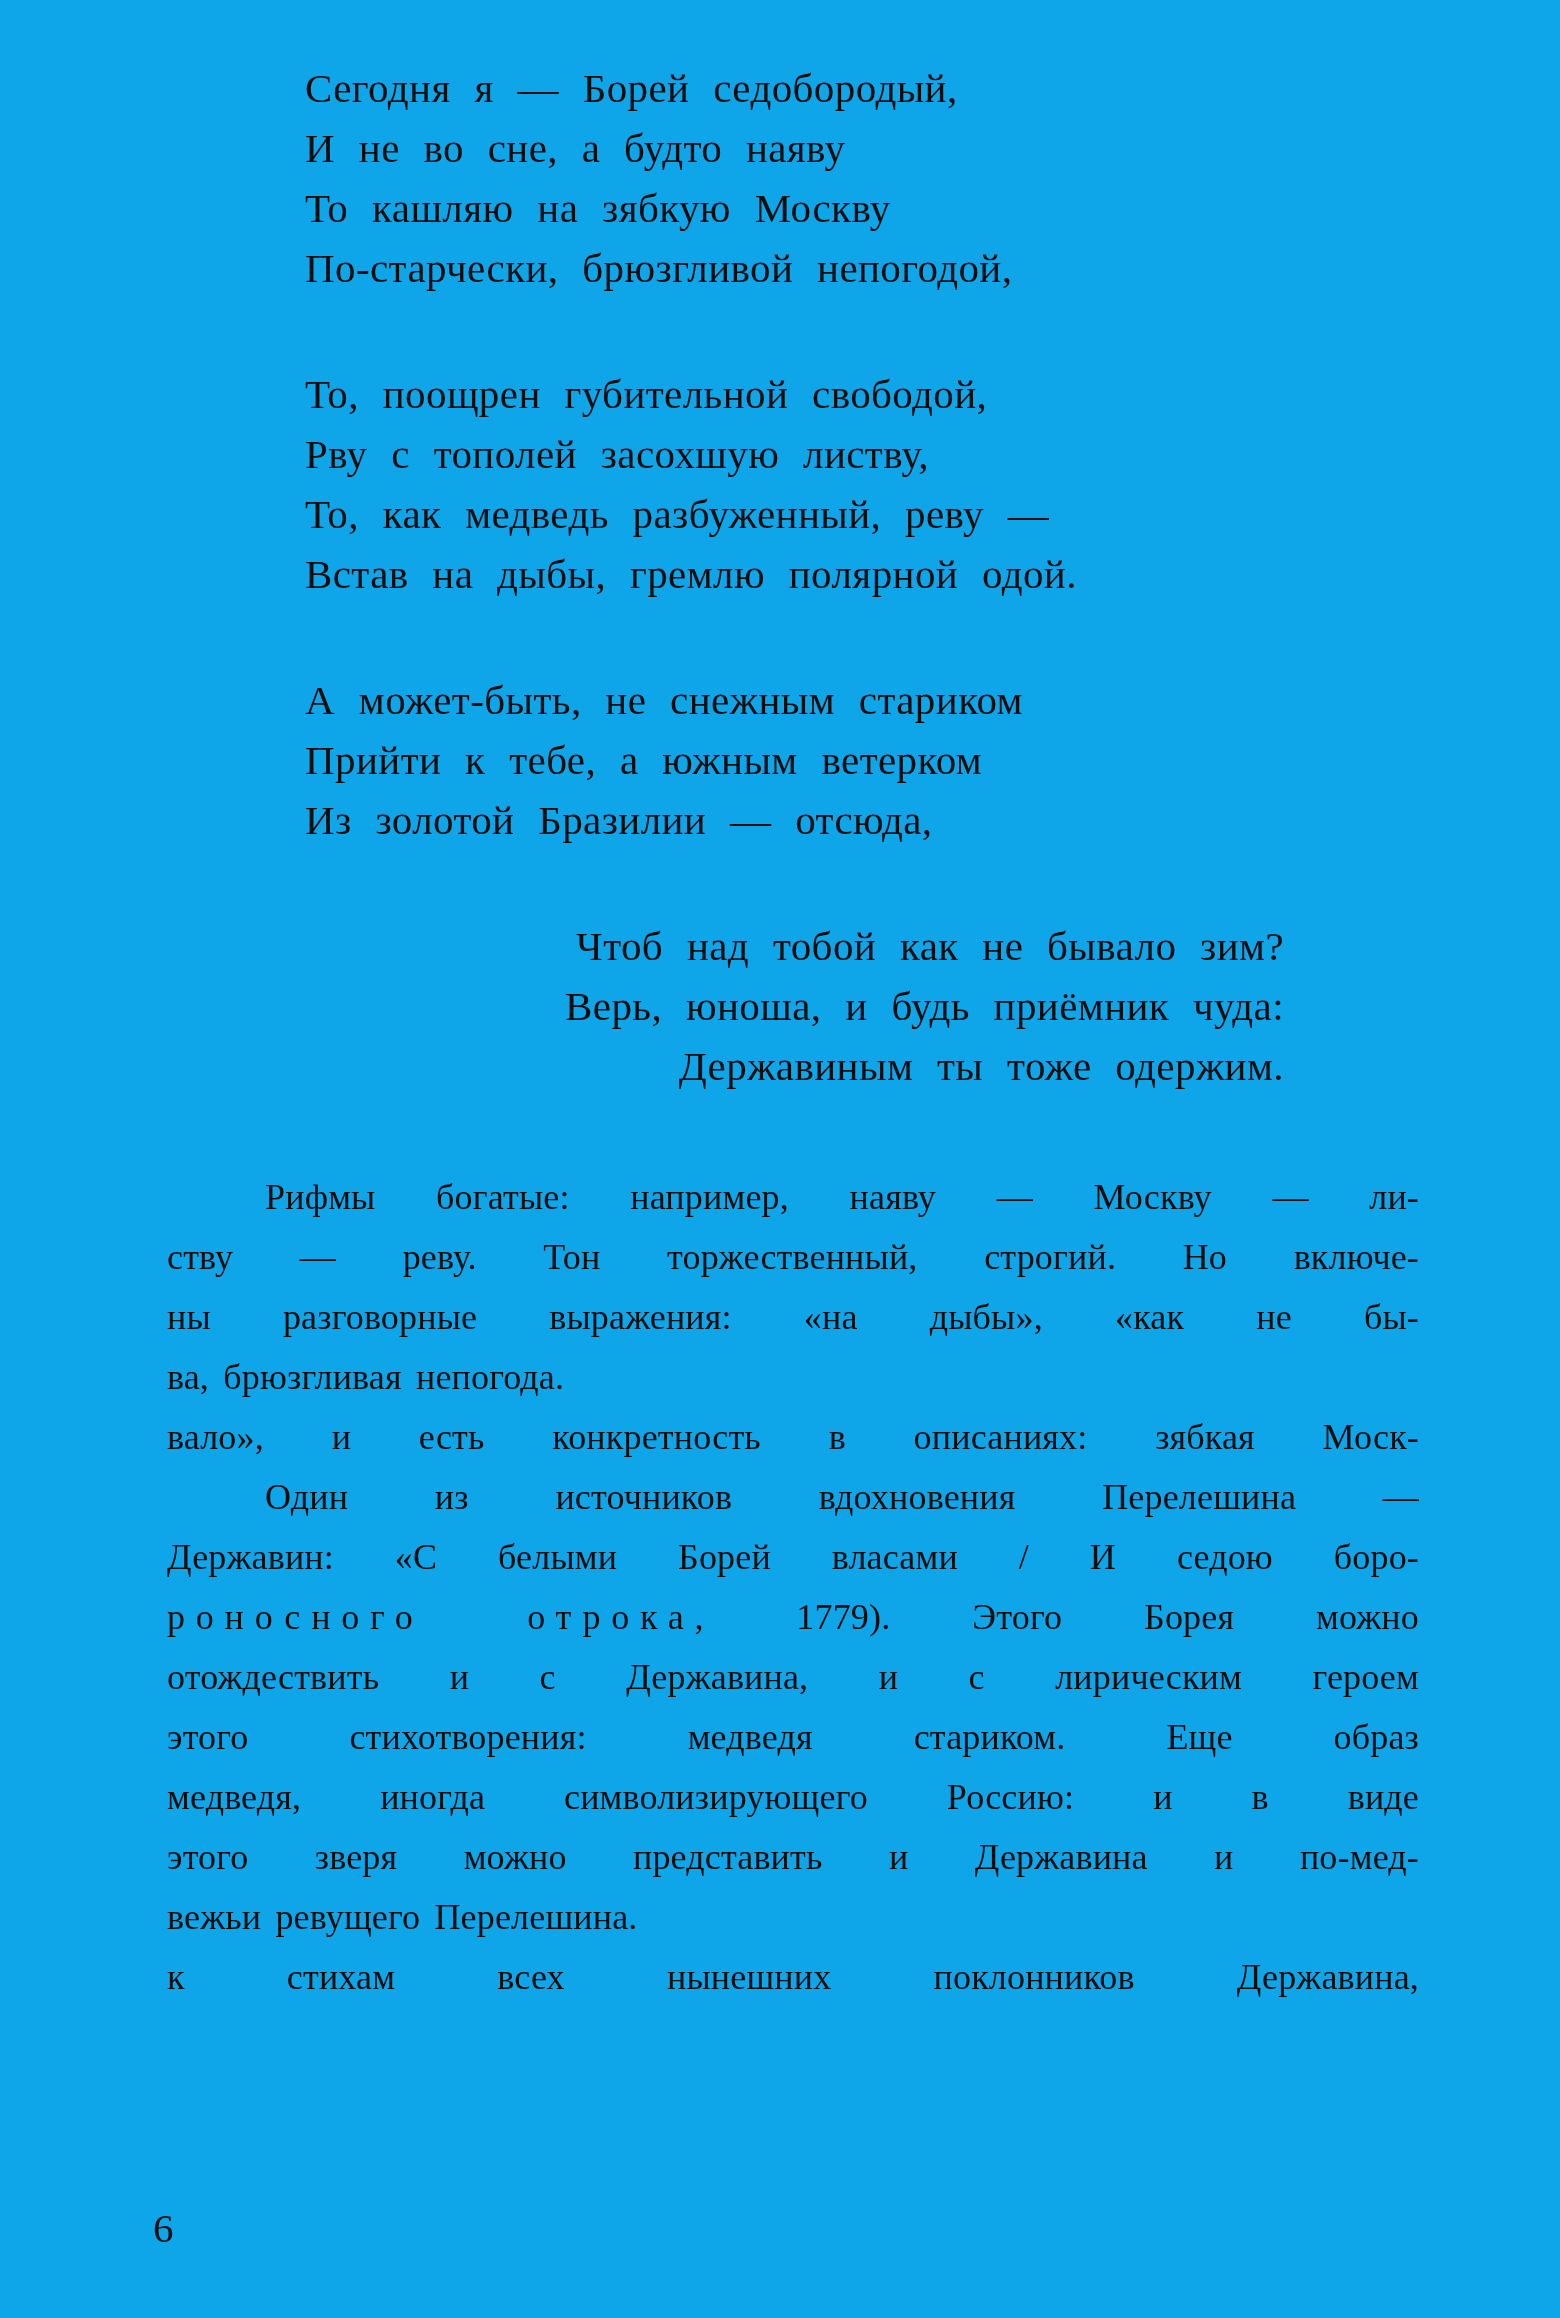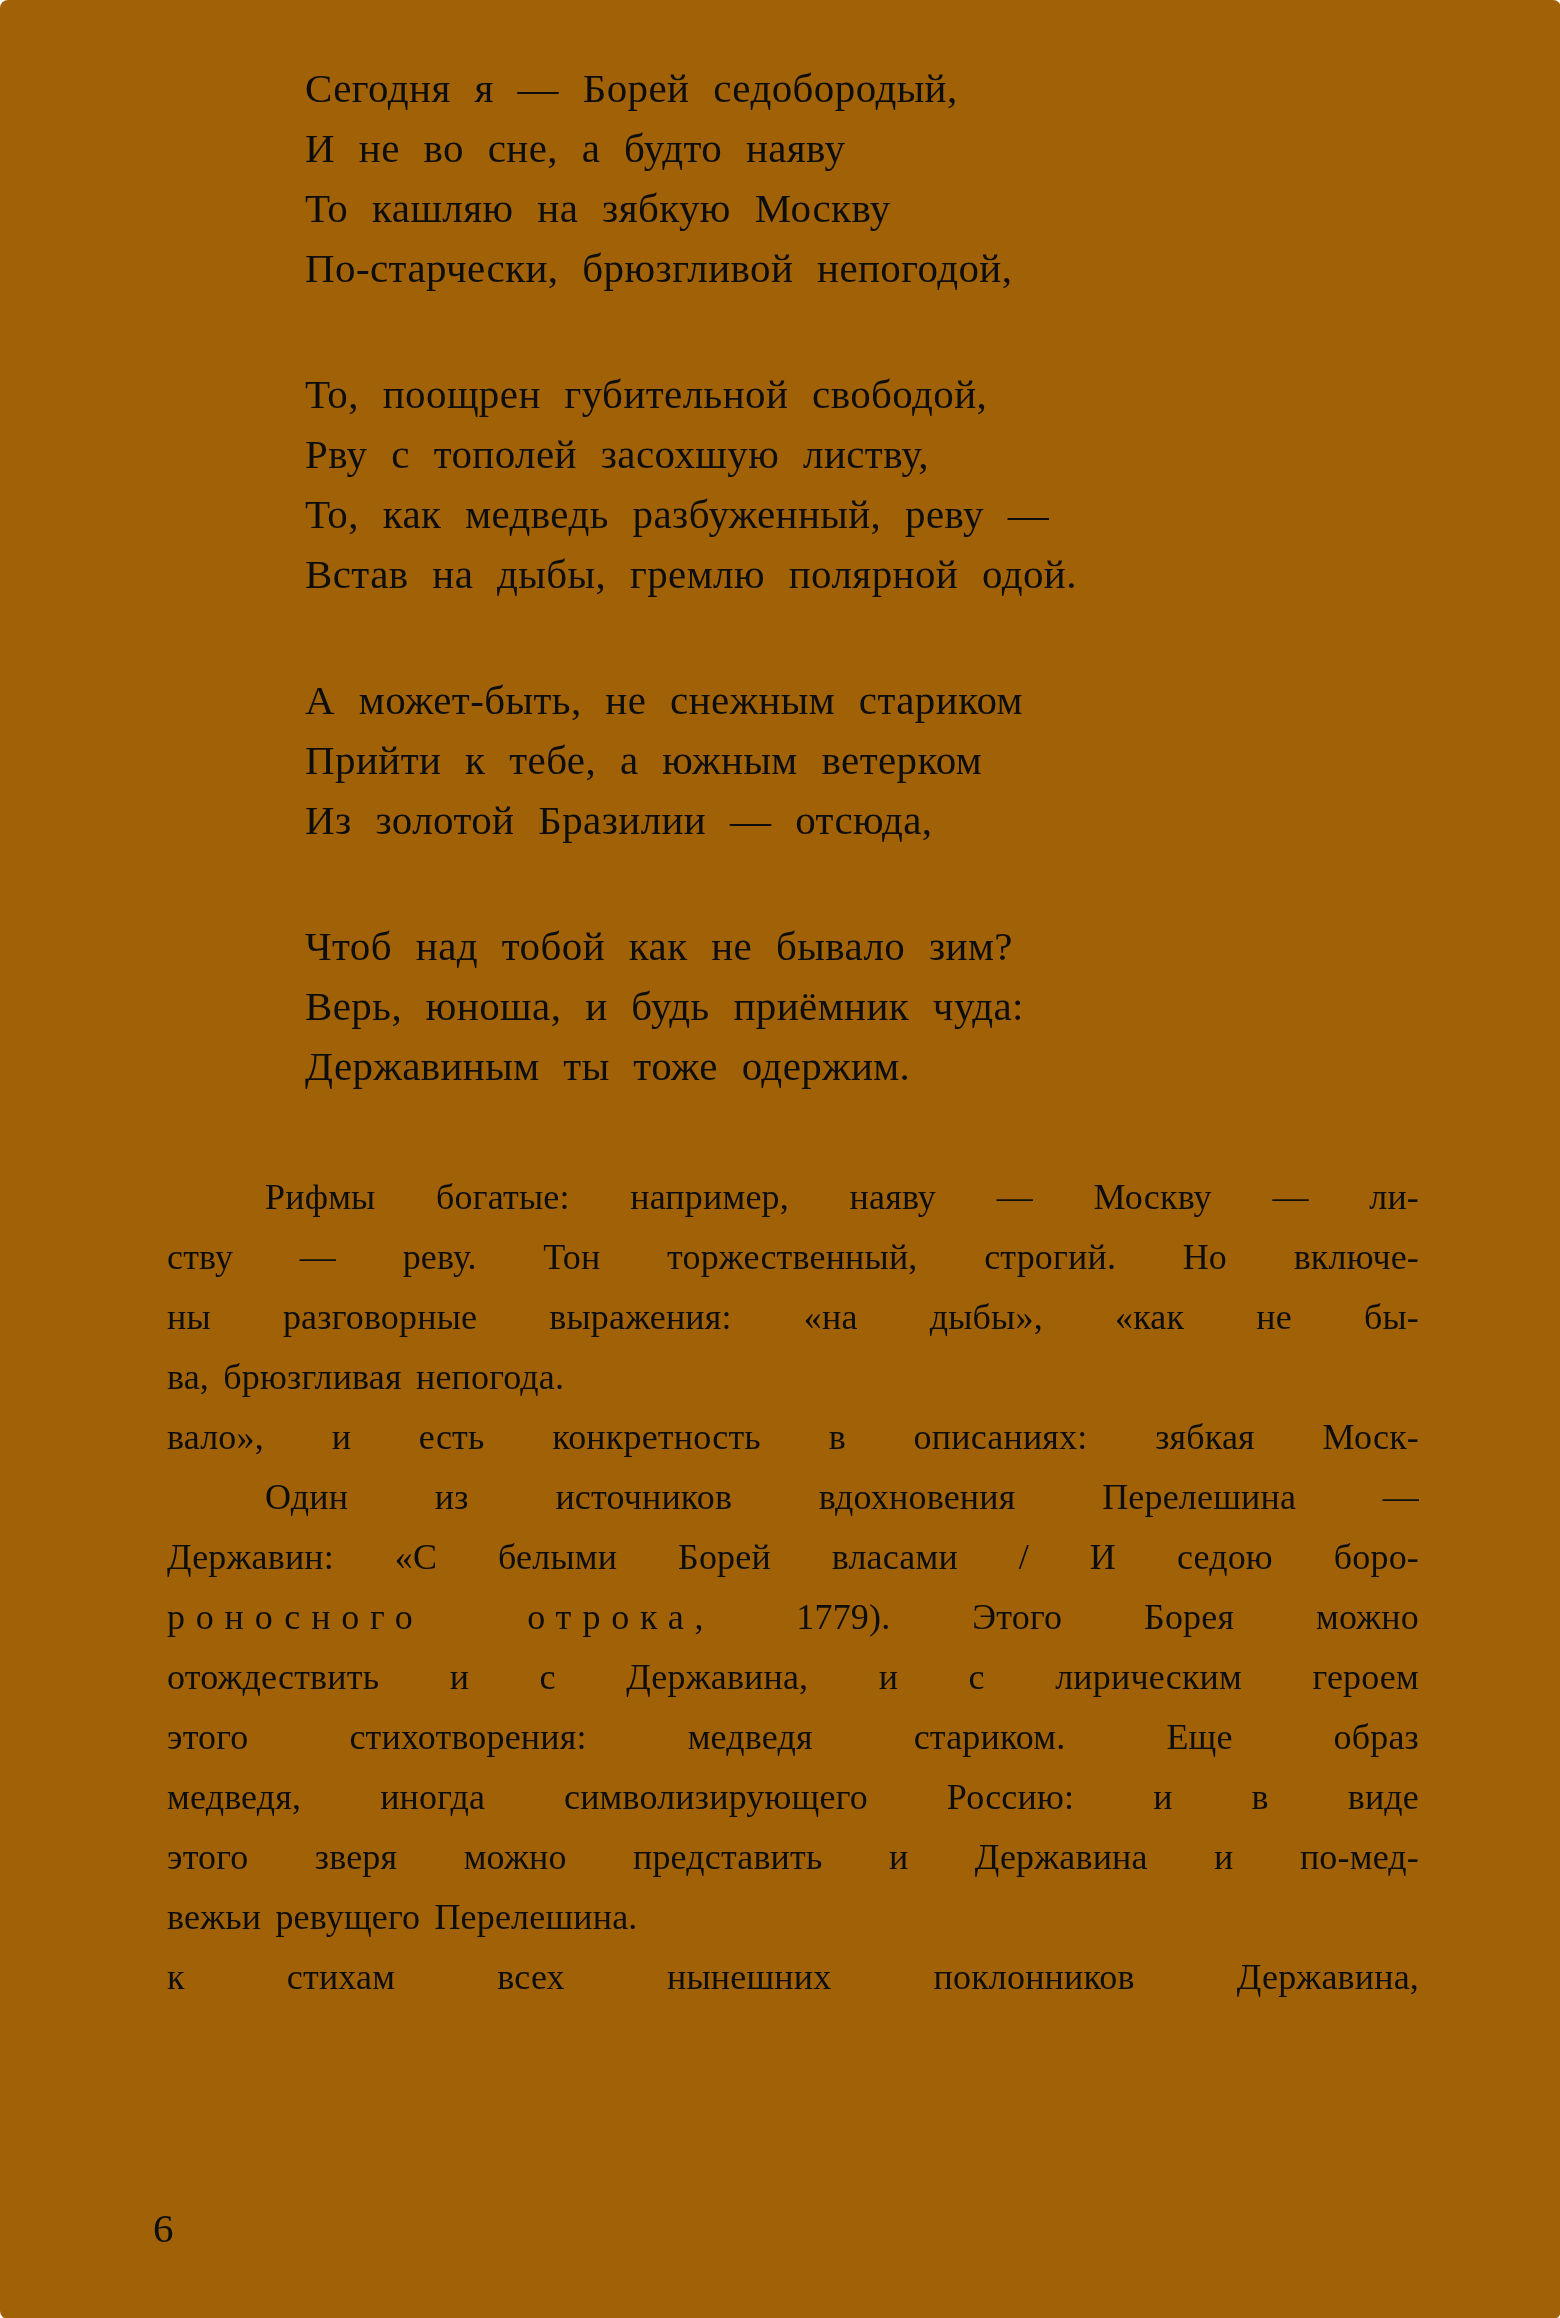--- a/index.html
+++ b/index.html
@@ -12,34 +12,33 @@
     width: 1561px;
     height: 2319px;
     overflow: hidden;
     font-family: "Liberation Serif", "DejaVu Serif", serif;
     color: #0d0d0d;
     -webkit-font-smoothing: antialiased;
   }
   .page {
     position: absolute;
     inset: 0;
-    background: #a16207;
-    border-radius: 8px;
+    background: #0ea5e9;
   }
   
   .poem {
     position: absolute;
     left: 305px;
     top: 58px;
     width: 979px;
   }
   .stanza {
     margin: 0 0 66px 0;
   }
-  .stanza:last-child { margin-bottom: 0; }
+  .stanza:last-child { margin-bottom: 0; text-align: right; }
   .vl {
     font-size: 41px;
     line-height: 60px;
     white-space: nowrap;
     word-spacing: 0.32em;
     letter-spacing: 0.01em;
   }
   
   .prose {
     position: absolute;

